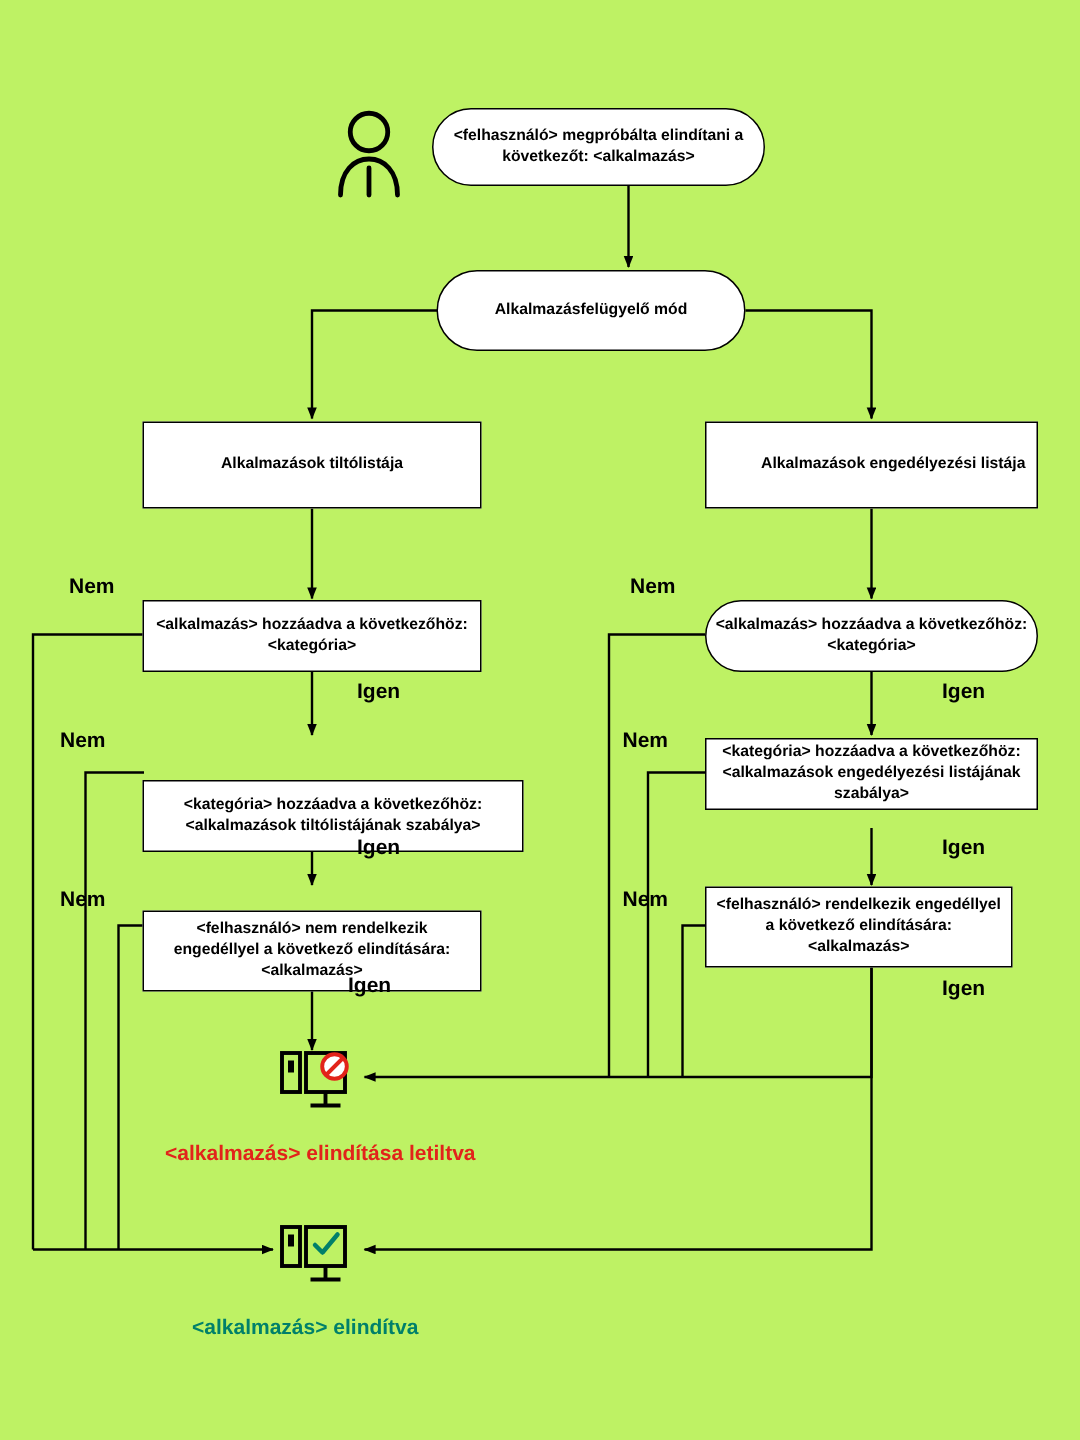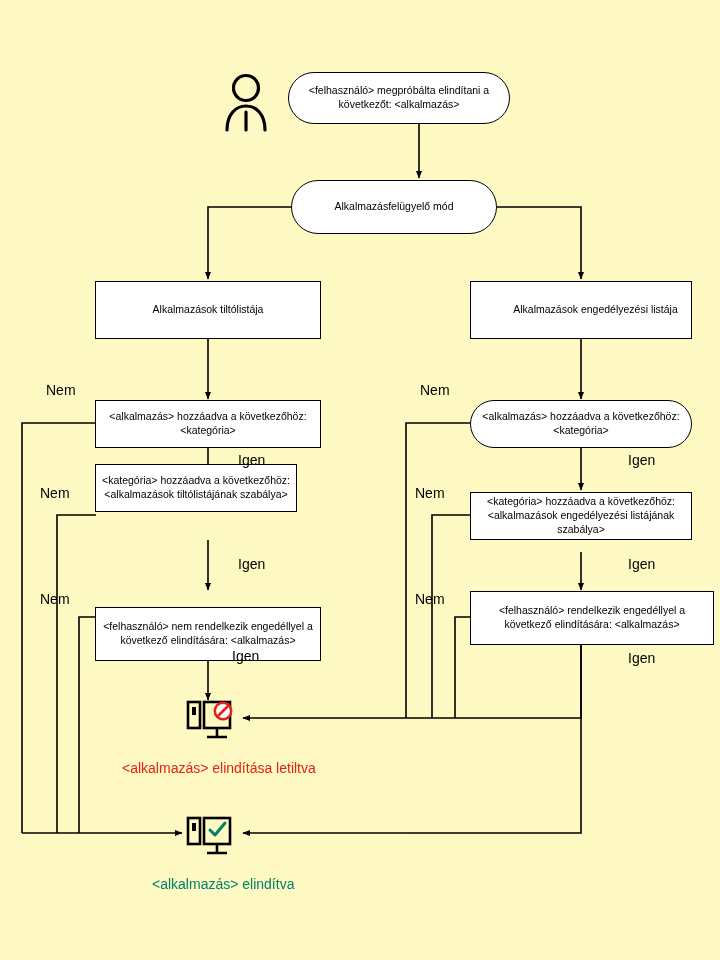--- a/index.html
+++ b/index.html
@@ -8,21 +8,22 @@
     background: #ffffff;
   }
   body {
     font-family: "Liberation Sans", sans-serif;
   }
   #canvas {
     position: relative;
     width: 720px;
     height: 960px;
     overflow: hidden;
-    background: #fef9c3;
+    background: #bef264;
+    font-weight: bold;
   }
   #svg-layer {
     position: absolute;
     left: 0;
     top: 0;
     width: 720px;
     height: 960px;
   }
   .node {
     position: absolute;
@@ -139,33 +140,33 @@
   </div>
 
   <div class="node" style="left:95px; top:400px; width:226px; height:48px;">
     <span>&lt;alkalmazás&gt; hozzáadva a következőhöz: &lt;kategória&gt;</span>
   </div>
 
   <div class="node rounded" style="left:470px; top:400px; width:222px; height:48px;">
     <span>&lt;alkalmazás&gt; hozzáadva a következőhöz: &lt;kategória&gt;</span>
   </div>
 
-  <div class="node" style="left:95px; top:464px; width:202px; height:48px;">
+  <div class="node" style="left:95px; top:520px; width:254px; height:48px;">
     <span>&lt;kategória&gt; hozzáadva a következőhöz: &lt;alkalmazások tiltólistájának szabálya&gt;</span>
   </div>
 
   <div class="node" style="left:470px; top:492px; width:222px; height:48px;">
     <span>&lt;kategória&gt; hozzáadva a következőhöz: &lt;alkalmazások engedélyezési listájának szabálya&gt;</span>
   </div>
 
   <div class="node" style="left:95px; top:591px; width:226px; height:54px;margin-top:16px;">
     <span>&lt;felhasználó&gt; nem rendelkezik engedéllyel a következő elindítására: &lt;alkalmazás&gt;</span>
   </div>
 
-  <div class="node" style="left:470px; top:591px; width:244px; height:54px;">
+  <div class="node" style="left:470px; top:591px; width:205px; height:54px;">
     <span>&lt;felhasználó&gt; rendelkezik engedéllyel a következő elindítására: &lt;alkalmazás&gt;</span>
   </div>
 
   <div class="label" style="left:46px; top:382px;">Nem</div>
   <div class="label" style="left:238px; top:452px;">Igen</div>
   <div class="label" style="left:40px; top:485px;">Nem</div>
   <div class="label" style="left:238px; top:556px;">Igen</div>
   <div class="label" style="left:40px; top:591px;">Nem</div>
   <div class="label" style="left:232px; top:648px;">Igen</div>
 
@@ -180,27 +181,27 @@
     <svg width="56" height="44" viewBox="0 0 56 44">
       <rect x="6" y="2" width="12" height="26" fill="none" stroke="#000000" stroke-width="2.6"></rect>
       <rect x="10" y="7" width="4" height="8" fill="#000000"></rect>
       <rect x="22" y="2" width="26" height="26" fill="none" stroke="#000000" stroke-width="2.6"></rect>
       <path d="M35,28 L35,36 M25,37 L45,37" stroke="#000000" stroke-width="2.6" fill="none"></path>
       <circle cx="41" cy="11" r="8.2" fill="#ffffff" stroke="#e2231a" stroke-width="2.6"></circle>
       <path d="M35.5,16.5 L46.5,5.5" stroke="#e2231a" stroke-width="2.6"></path>
     </svg>
   </div>
 
-  <div class="caption caption-blocked" style="left:110px; top:760px;margin-left:12px;">&lt;alkalmazás&gt; elindítása letiltva</div>
+  <div class="caption caption-blocked" style="left:110px; top:760px;">&lt;alkalmazás&gt; elindítása letiltva</div>
 
   <div class="icon-box" style="left:182px; top:816px;">
     <svg width="56" height="44" viewBox="0 0 56 44">
       <rect x="6" y="2" width="12" height="26" fill="none" stroke="#000000" stroke-width="2.6"></rect>
       <rect x="10" y="7" width="4" height="8" fill="#000000"></rect>
       <rect x="22" y="2" width="26" height="26" fill="none" stroke="#000000" stroke-width="2.6"></rect>
       <path d="M35,28 L35,36 M25,37 L45,37" stroke="#000000" stroke-width="2.6" fill="none"></path>
       <path d="M28,14 L33,19 L43,7" stroke="#00806a" stroke-width="3" fill="none" stroke-linecap="round" stroke-linejoin="round"></path>
     </svg>
   </div>
 
-  <div class="caption caption-started" style="left:128px; top:876px;margin-left:24px;">&lt;alkalmazás&gt; elindítva</div>
+  <div class="caption caption-started" style="left:128px; top:876px;">&lt;alkalmazás&gt; elindítva</div>
 
 </div>
 
 </body></html>

